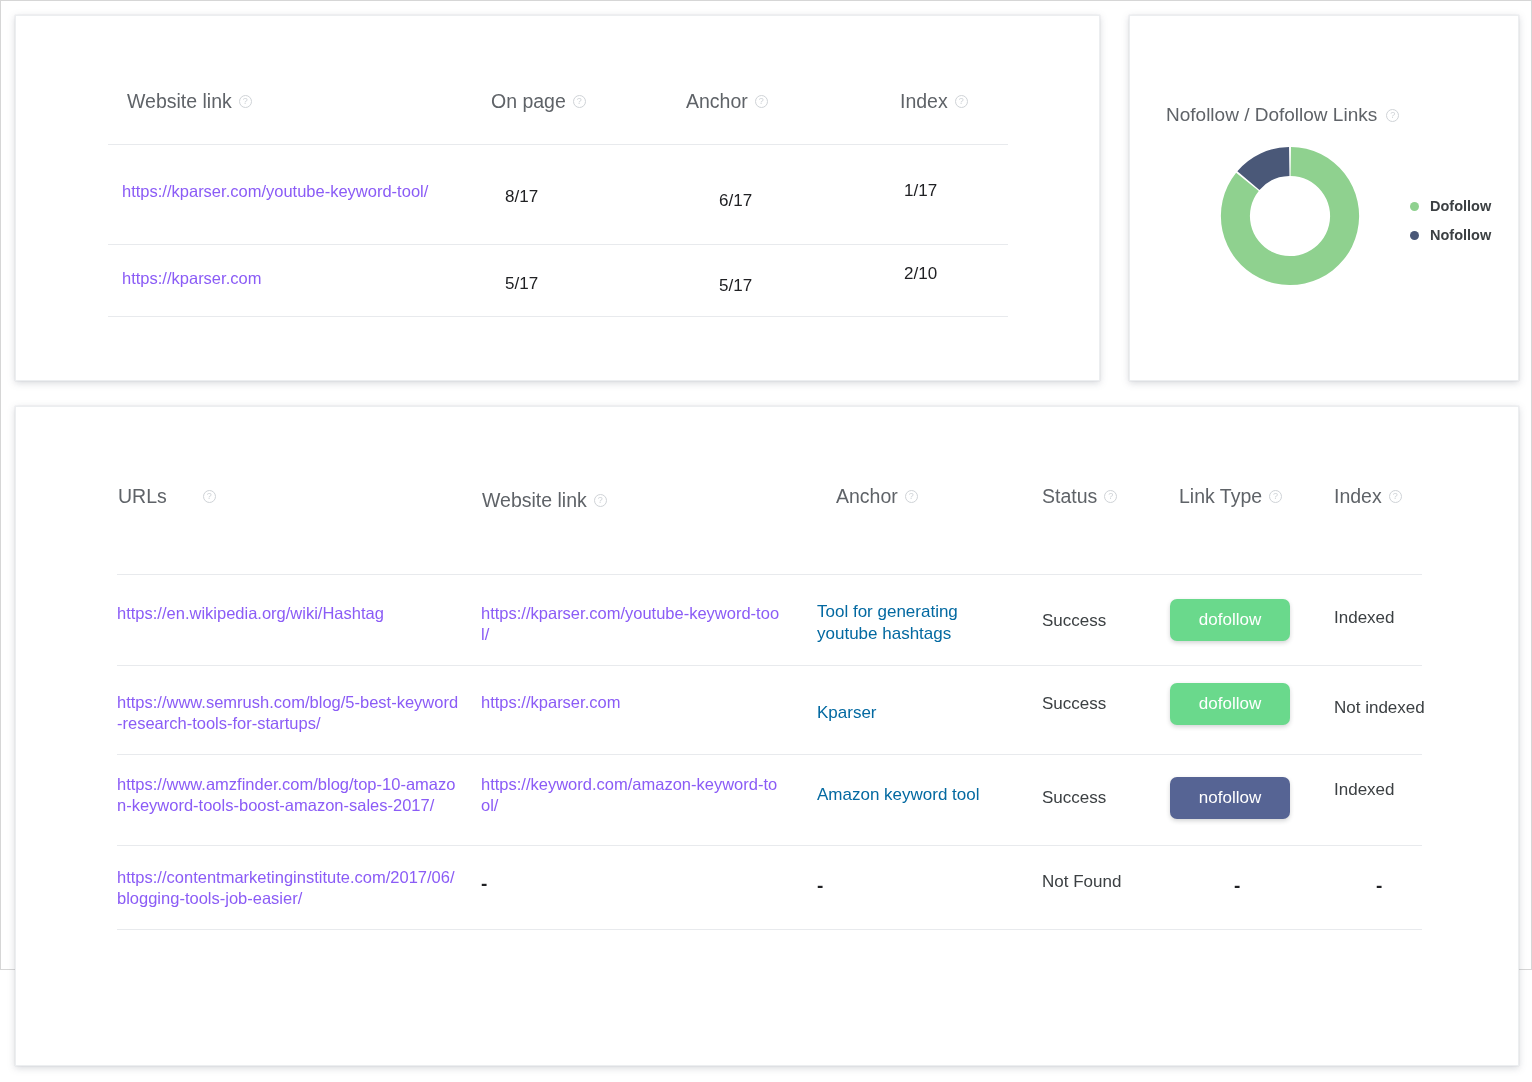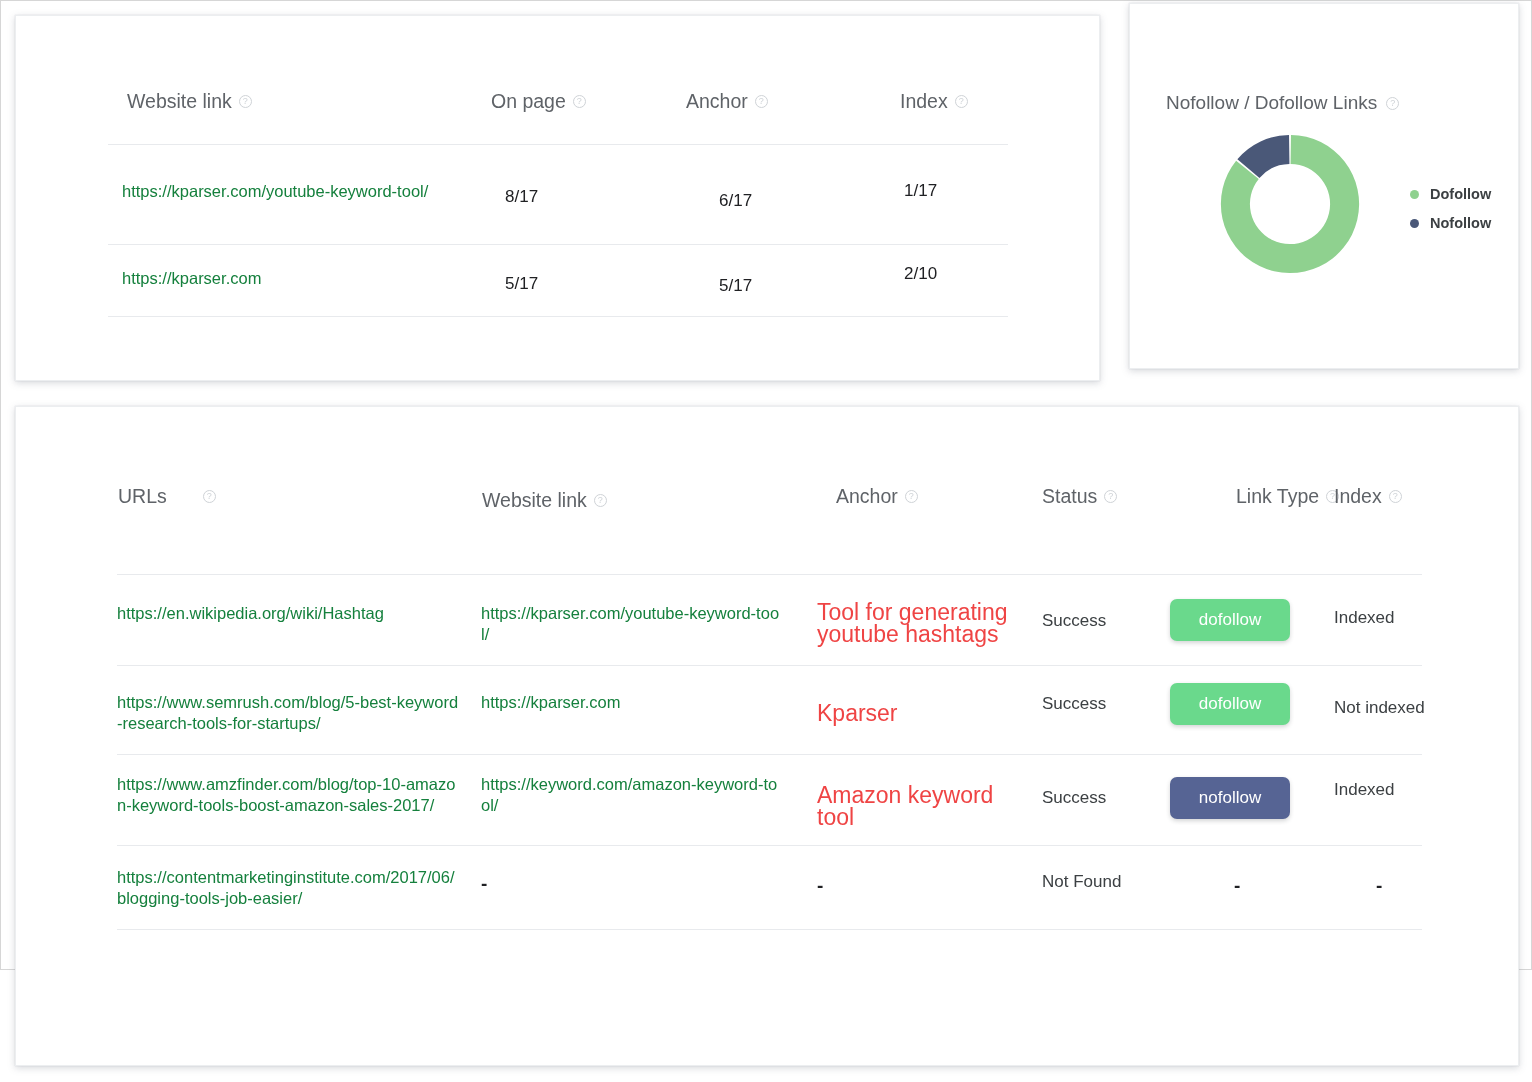--- a/index.html
+++ b/index.html
@@ -23,21 +23,21 @@
   
   .card {
     position: absolute;
     background: #ffffff;
     border: 1px solid #eceef0;
     box-shadow: 0 2px 7px rgba(120,126,140,0.30),
                 0 0 1px rgba(120,126,140,0.30);
   }
 
   #card-summary   { left: 14px;   top: 14px;  width: 1085px; height: 366px; }
-  #card-donut     { left: 1128px; top: 2px;  width: 390px;  height: 366px; }
+  #card-donut     { left: 1128px; top: 14px;  width: 390px;  height: 366px; }
   #card-details   { left: 14px;   top: 405px; width: 1504px; height: 660px; }
 
   
   .col-head {
     font-size: 19.5px;
     color: #5f6368;
     font-weight: 400;
     white-space: nowrap;
     display: flex;
     align-items: center;
@@ -51,21 +51,21 @@
     border-radius: 50%;
     border: 1px solid #cfd3d7;
     color: #cfd3d7;
     font-size: 9px;
     line-height: 11px;
     text-align: center;
     flex: 0 0 auto;
   }
 
   .link {
-    color: #15803d;
+    color: #8b5cf6;
     font-size: 16.5px;
     line-height: 21px;
     text-decoration: none;
     word-break: break-all;
     cursor: pointer;
   }
 
   .val {
     font-size: 17px;
     color: #202124;
@@ -110,26 +110,26 @@
   .legend-item { display: flex; align-items: center; gap: 11px; }
   .legend-dot { width: 9px; height: 9px; border-radius: 50%; flex: 0 0 auto; }
   .legend-label { font-size: 14.5px; color: #3c4043; font-weight: bold; }
 
   
   .det-h { position: absolute; top: 78px; }
   #det-h-0 { left: 102px; gap: 36px; }
   #det-h-1 { left: 466px; }
   #det-h-2 { left: 806px; margin-left: 14px; }
   #det-h-3 { left: 1026px; }
-  #det-h-4 { left: 1220px; }
+  #det-h-4 { left: 1163px; }
   #det-h-5 { left: 1318px; }
 
   .det-url    { position: absolute; left: 101px; width: 345px; }
   .det-site   { position: absolute; left: 465px; width: 300px; }
-  .det-anchor { position: absolute; left: 801px; width: 200px; font-size: 23px; color: #ef4444; line-height: 22px; }
+  .det-anchor { position: absolute; left: 801px; width: 200px; font-size: 17px; color: #0369a1; line-height: 22px; }
   .det-status { position: absolute; left: 1026px; }
   .det-type   { position: absolute; left: 1154px; }
   .det-index  { position: absolute; left: 1318px; }
 
   .badge {
     display: inline-block;
     width: 120px;
     text-align: center;
     padding: 11px 0;
     border-radius: 7px;

